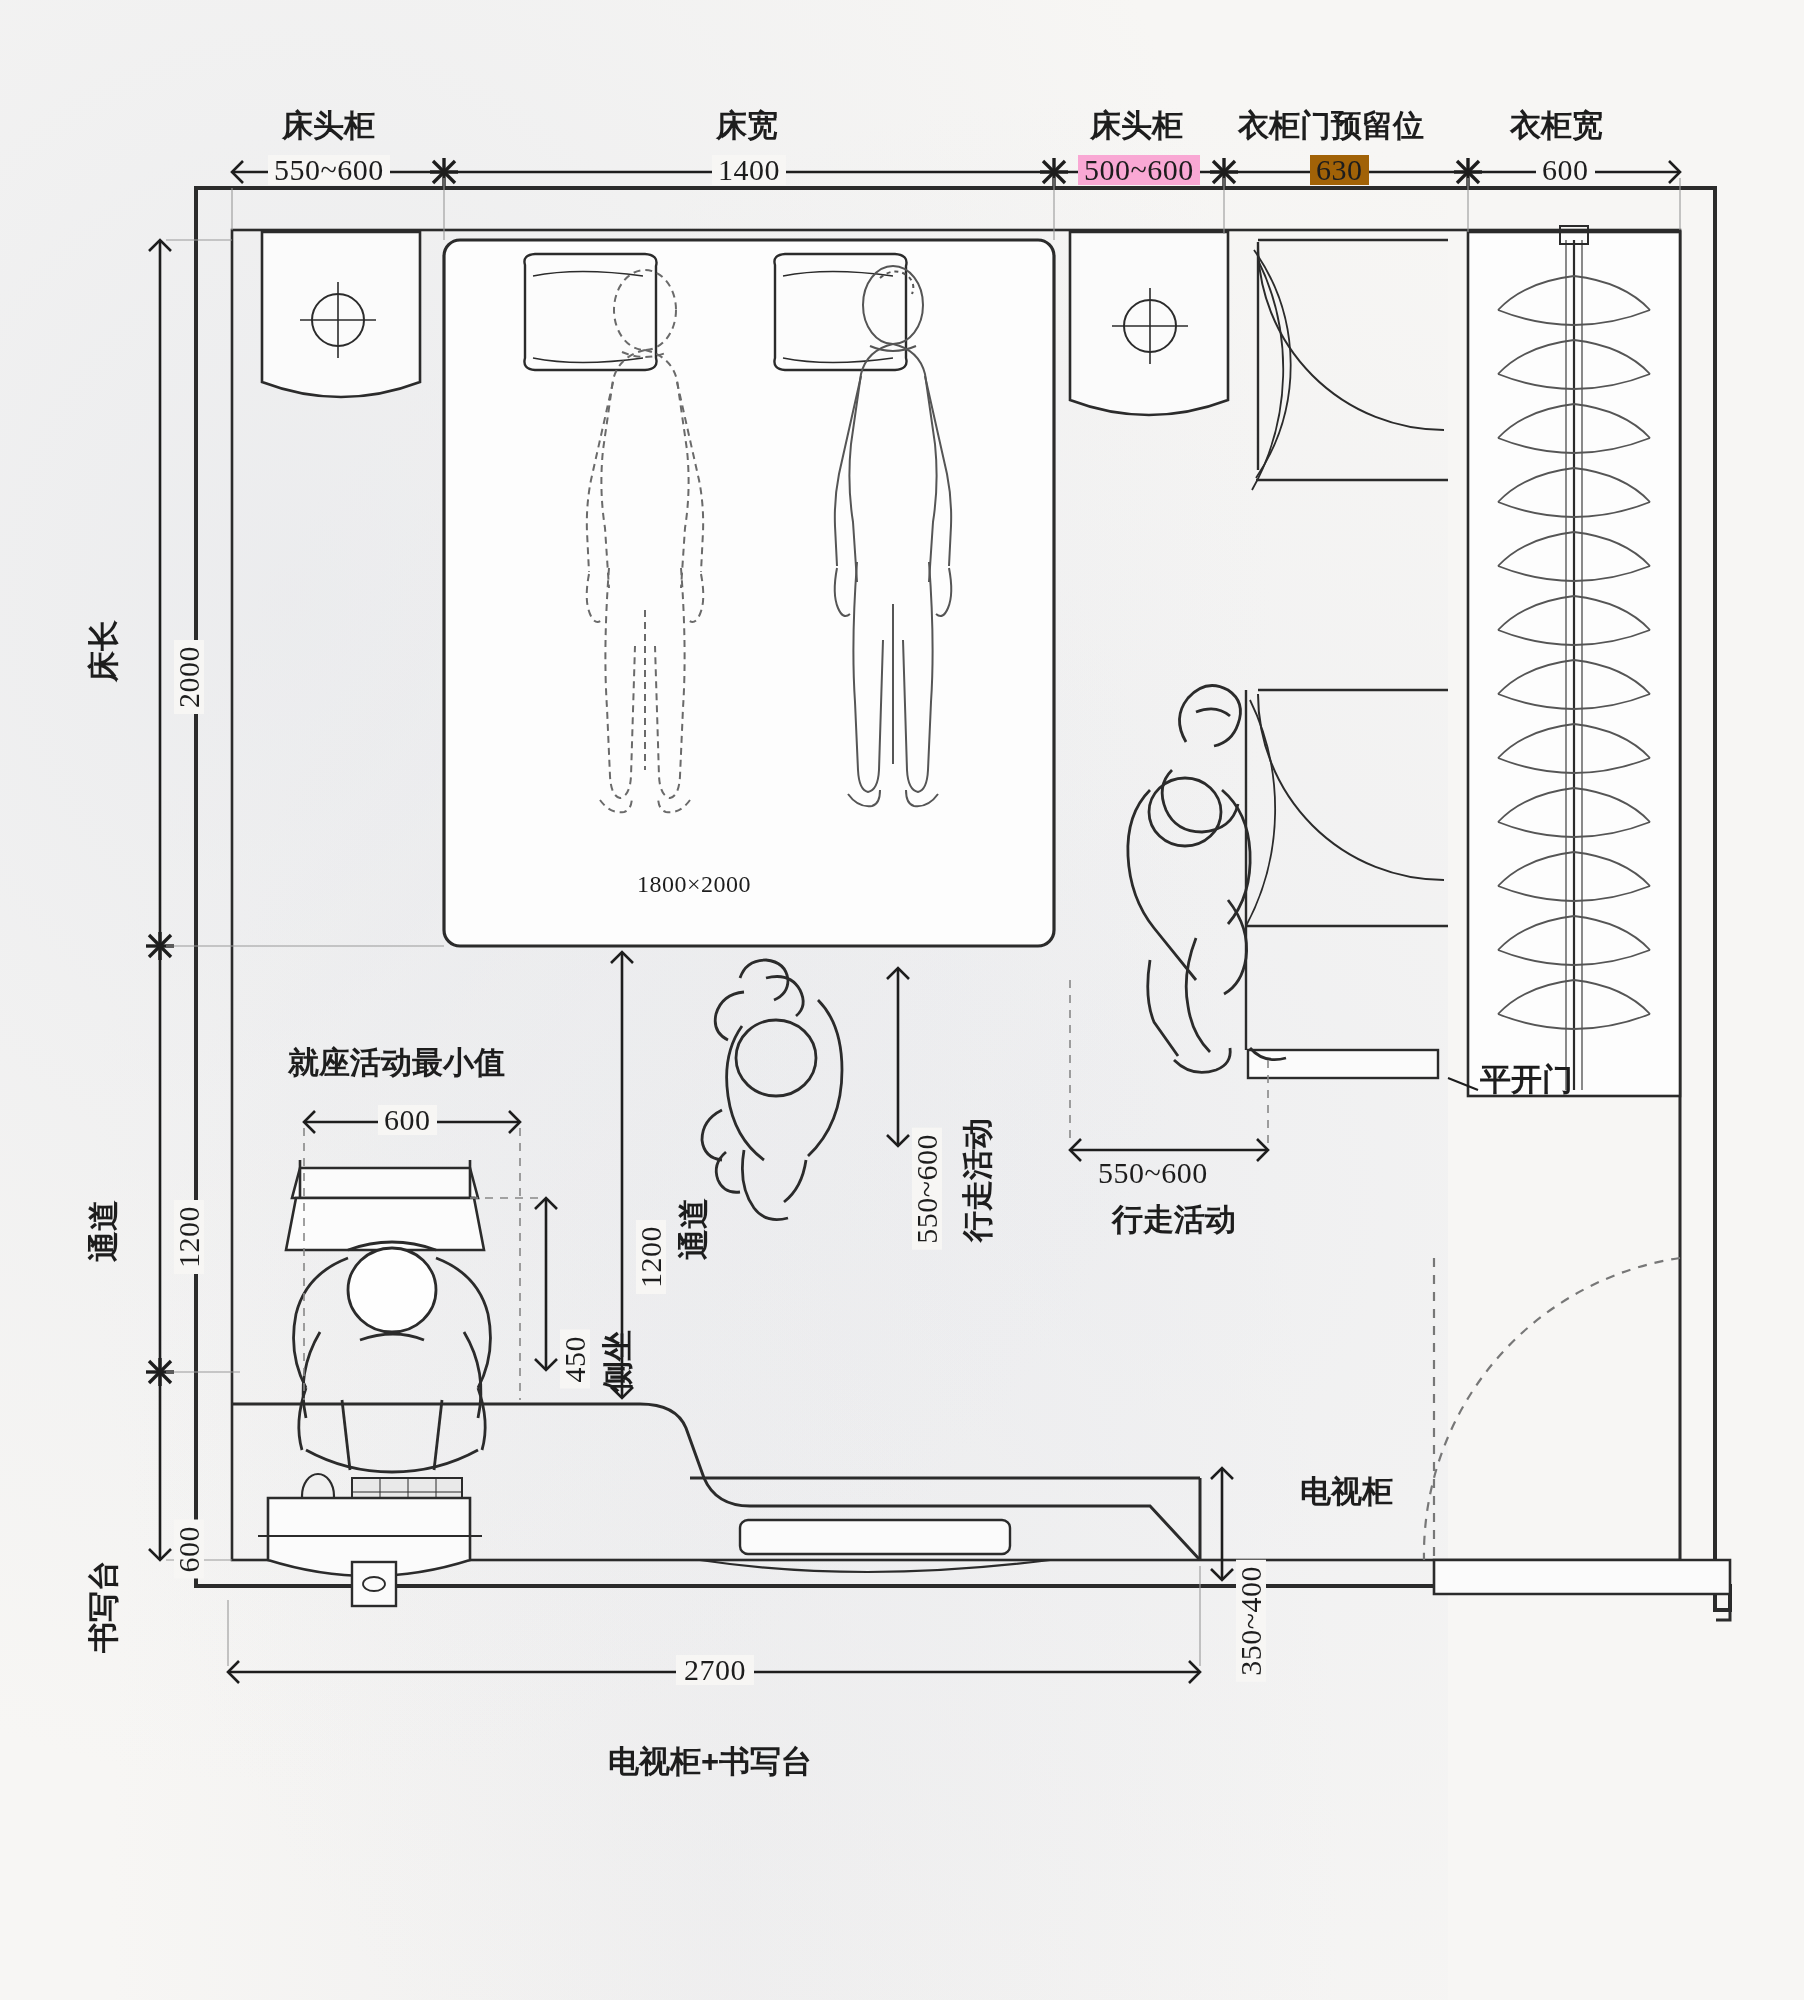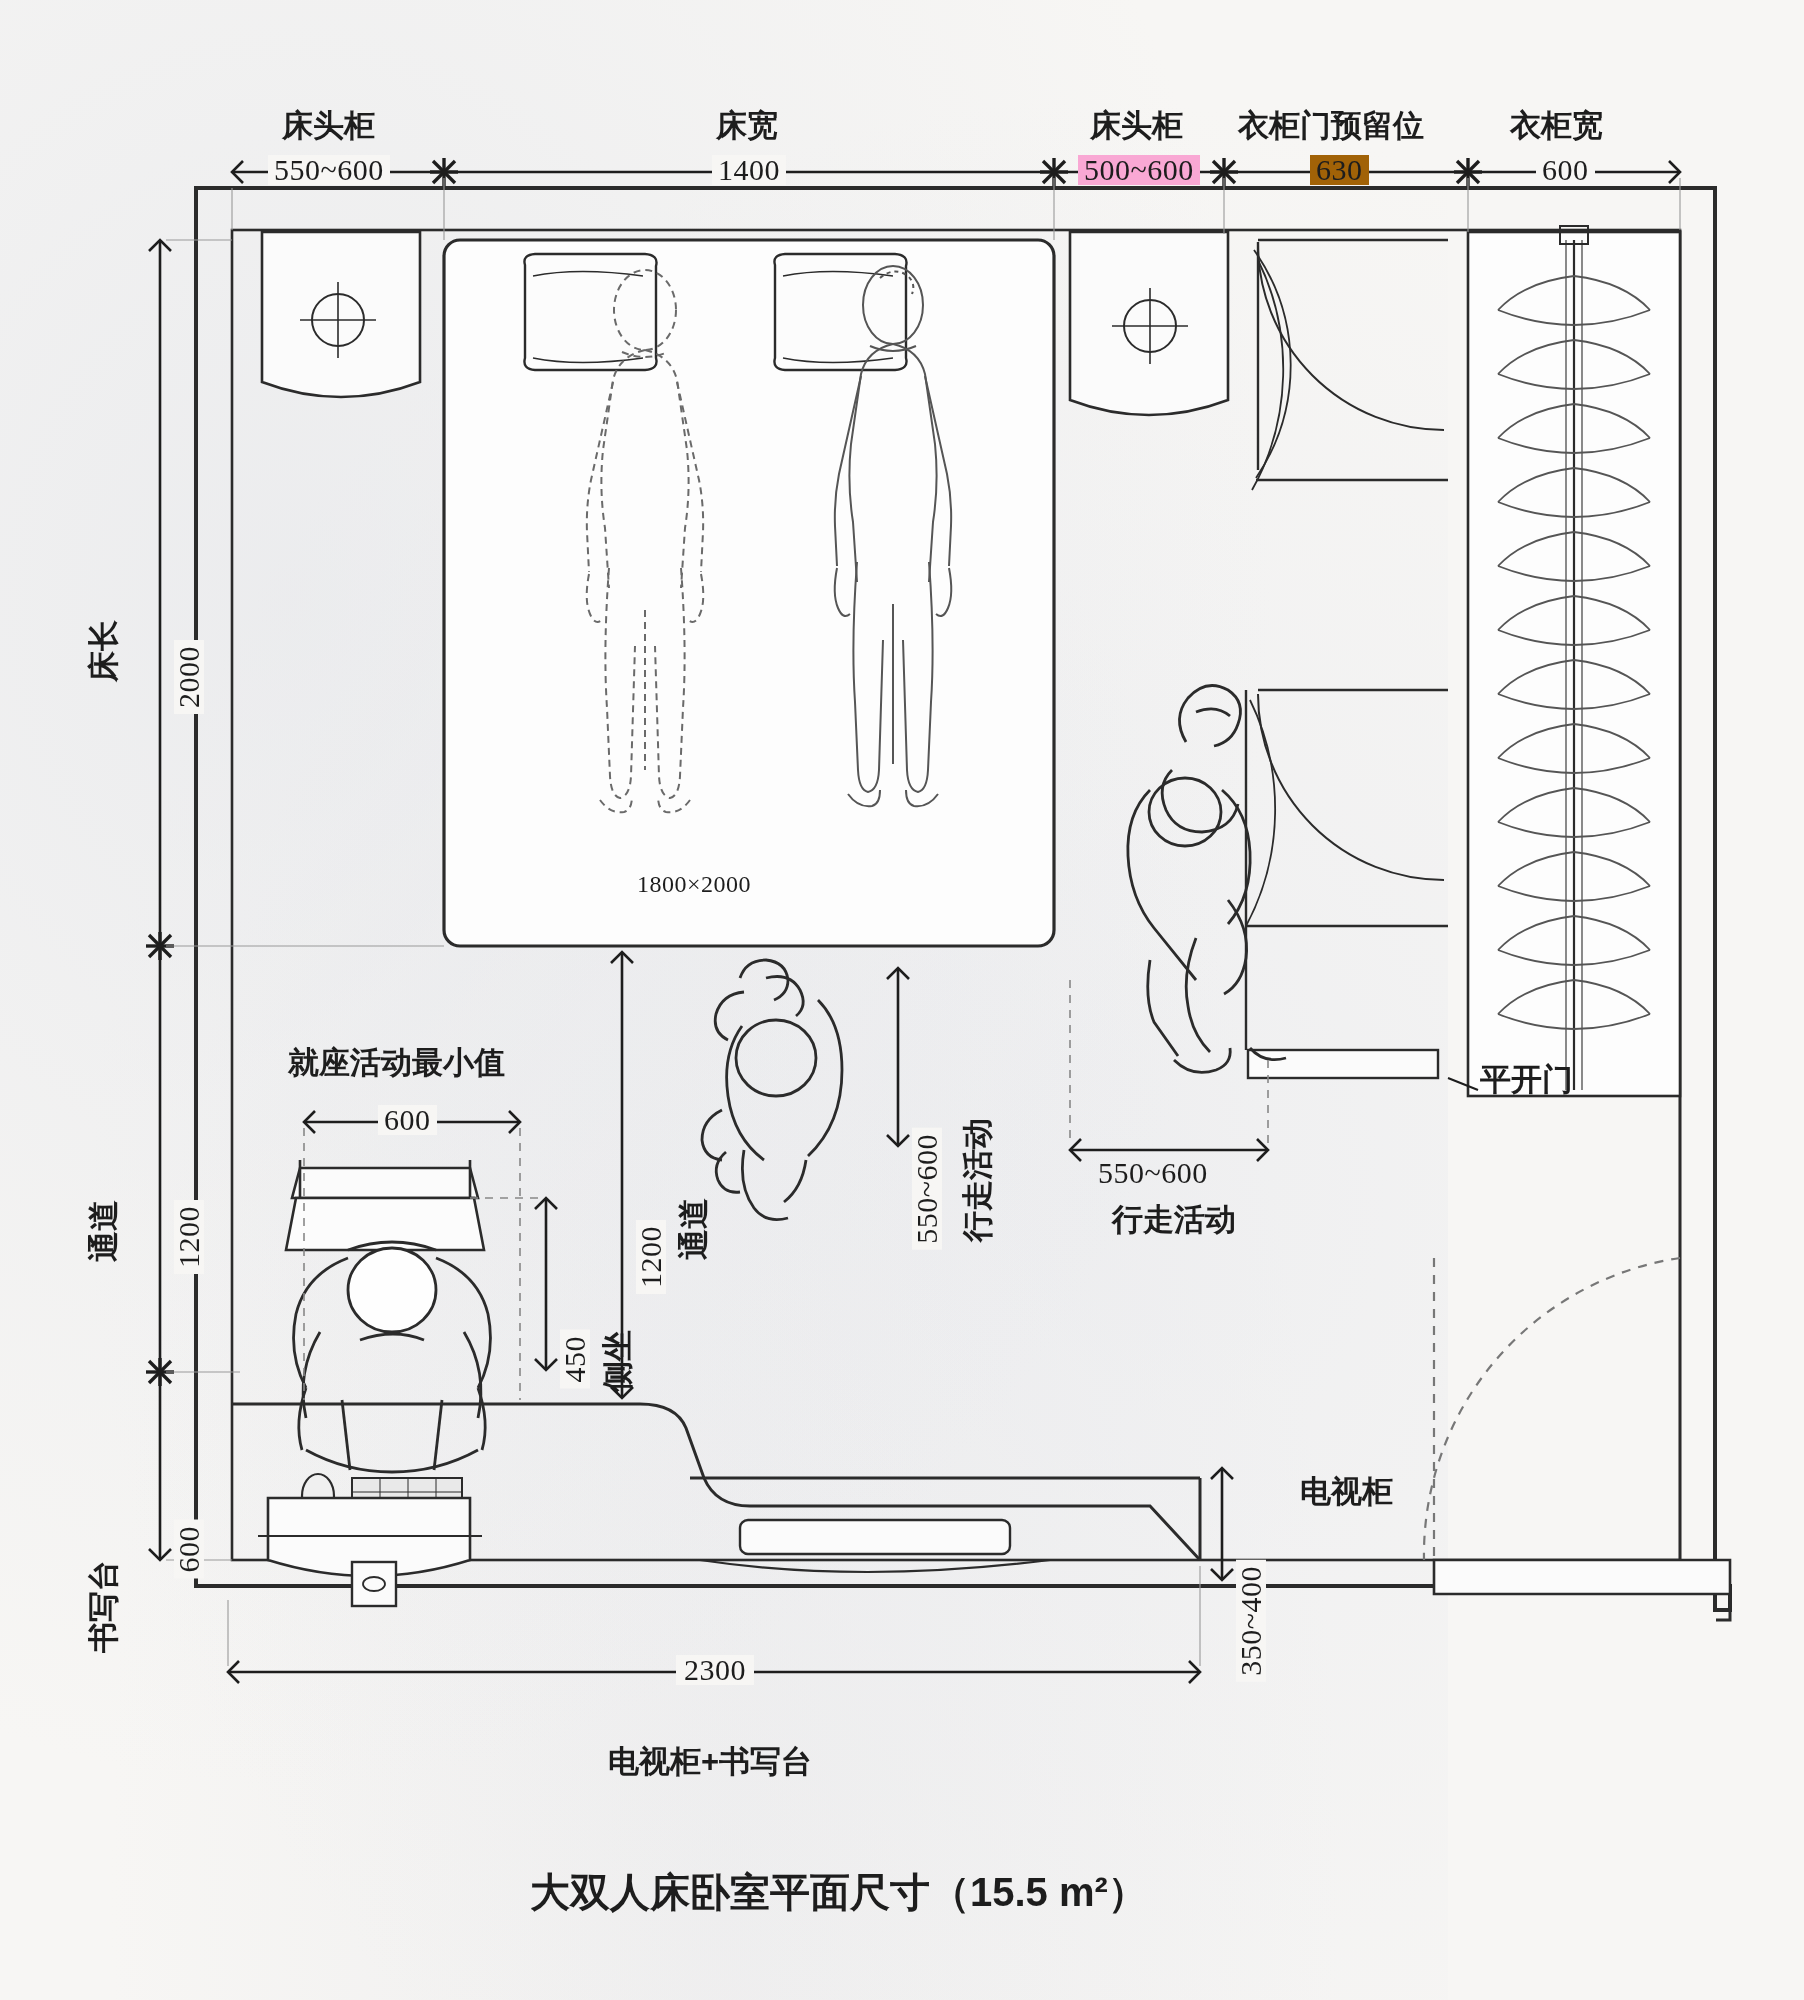--- a/index.html
+++ b/index.html
@@ -372,17 +372,16 @@
   <div class="lbl cn vert" style="left:962px;top:1118px;transform:rotate(-90deg) translate(-100%,0);">行走活动</div>
 
   <div class="lbl dim" style="left:1098px;top:1158px;">550~600</div>
   <div class="lbl cn" style="left:1112px;top:1204px;">行走活动</div>
 
   <div class="lbl cn" style="left:1480px;top:1064px;">平开门</div>
 
   <div class="lbl dim vert" style="left:1236px;top:1560px;transform:rotate(-90deg) translate(-100%,0);background:#f7f6f4;padding:0 6px;">350~400</div>
   <div class="lbl cn" style="left:1300px;top:1476px;">电视柜</div>
 
-  <div class="lbl dim" style="left:676px;top:1655px;background:#f7f6f4;padding:0 8px;">2300</div>
+  <div class="lbl dim" style="left:676px;top:1655px;background:#f7f6f4;padding:0 8px;">2700</div>
   <div class="lbl cn" style="left:608px;top:1714px;margin-top:32px;">电视柜+书写台</div>
 
-  <div class="lbl caption" style="left:530px;top:1872px;">大双人床卧室平面尺寸（15.5 m²）</div>
 </div>
 
 </body></html>

